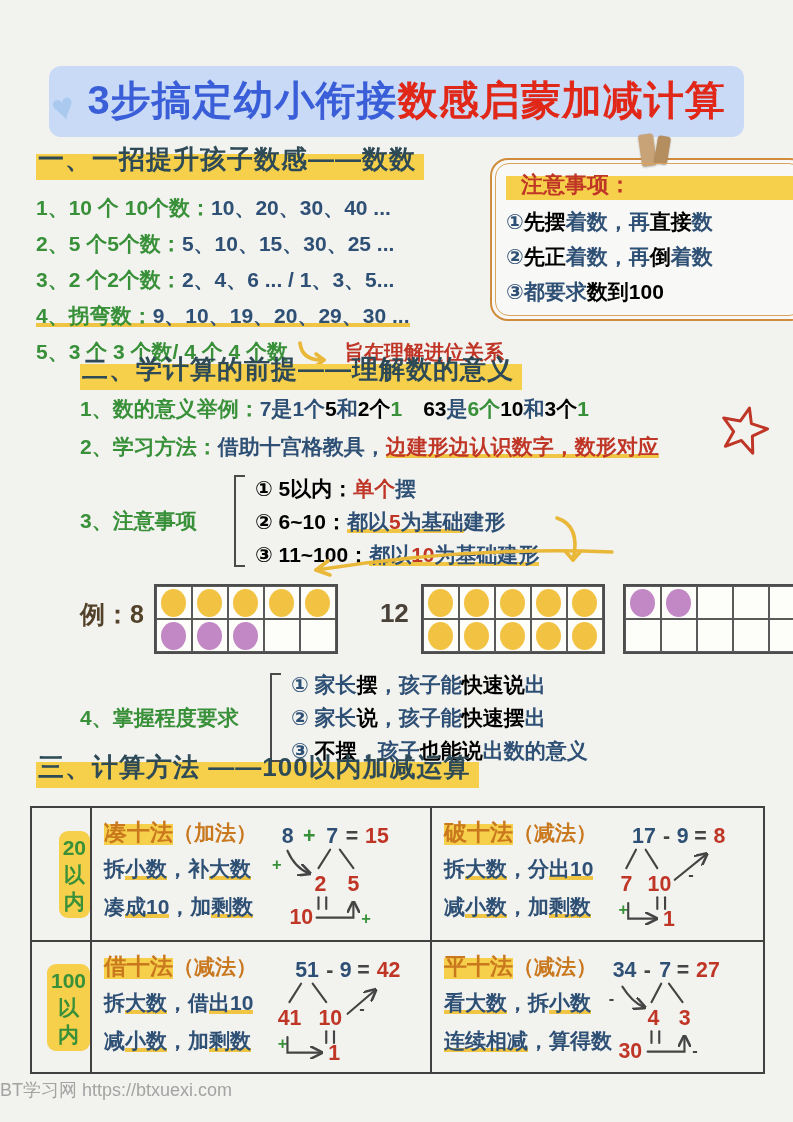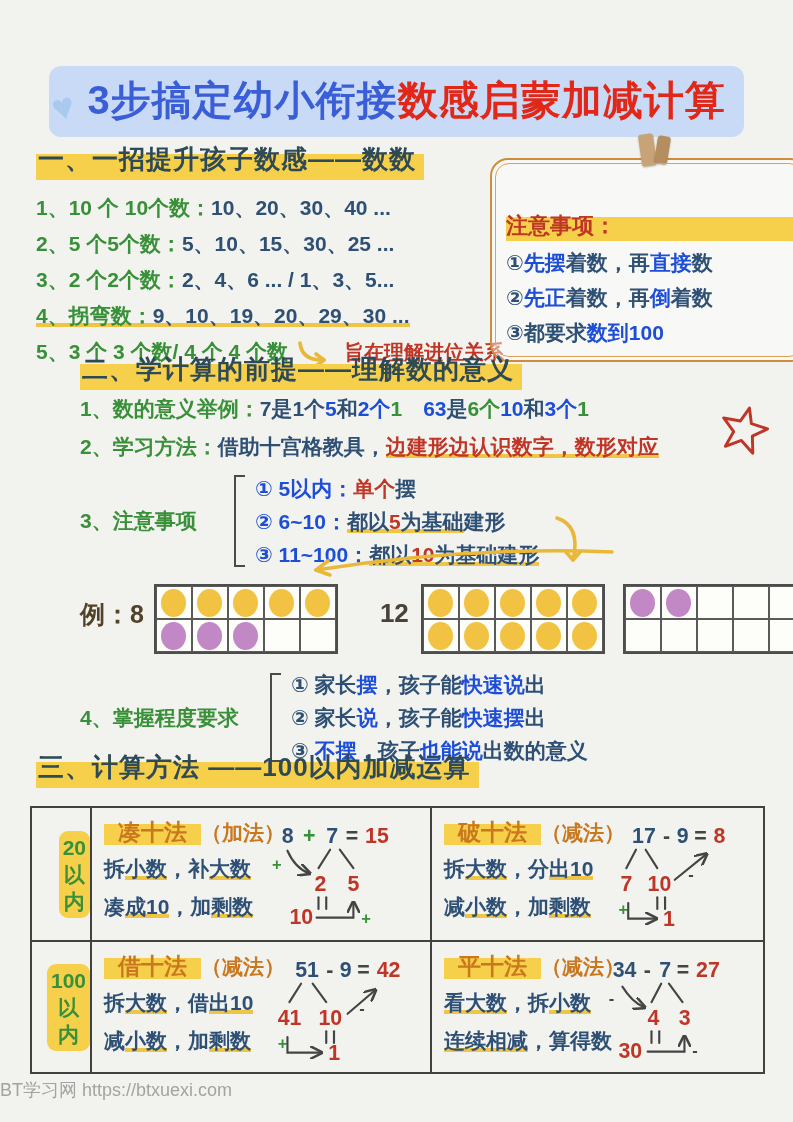--- a/index.html
+++ b/index.html
@@ -2,24 +2,24 @@
 <html><head>
 <meta charset="utf-8">
 <style>
   html,body{margin:0;padding:0;background:#e8e8e6;}
   .page{position:relative;width:793px;height:1122px;background:#f2f2ef;overflow:hidden;
         font-family:"Liberation Sans","DejaVu Sans",sans-serif;font-weight:700;}
   
   .seg{white-space:pre;}
   .seg-g{color:#389038;}
   .seg-b{color:#2f5075;}
-  .seg-o{color:#1d4ed8;}
+  .seg-o{color:#000000;}
   .seg-r{color:#bf3526;}
   .u{background:linear-gradient(180deg,rgba(0,0,0,0) 82%,#f0c544 82%);}
-  .hl{background:linear-gradient(180deg,rgba(0,0,0,0) 20%,#f7d04b 20%);padding:0 0;margin-top:41px;}
+  .hl{background:linear-gradient(180deg,rgba(0,0,0,0) 20%,#f7d04b 20%);padding:0 15px;}
   
   .title-wrap{position:absolute;top:66px;left:0;right:0;text-align:center;}
   .title-pill{display:inline-block;background:#c9daf6;border-radius:12px;padding:7px 18px 9px;}
   .title-blue{color:#3a5ed8;font-size:40px;letter-spacing:1px;margin-left:20px;}
   .title-red{color:#e02718;font-size:40px;letter-spacing:1px;}
   .heart{position:absolute;left:52px;top:20px;color:#a9c9ef;font-size:38px;transform:rotate(-14deg);}
   
   .sec-head{display:inline-block;color:#2d4a56;font-size:26px;letter-spacing:1px;
             background:linear-gradient(180deg,rgba(0,0,0,0) 32%,#f6cf4b 32%);padding:0 8px 3px 2px;}
   
@@ -64,21 +64,21 @@
   
   .s3{position:absolute;top:750px;left:36px;}
   .tbl{position:absolute;top:806px;left:30px;display:grid;grid-template-columns:58px 340px 333px;
        grid-auto-rows:132px;border:2.5px solid #414141;}
   .hcell{display:flex;align-items:center;justify-content:flex-end;}
   .hpill{display:inline-block;background:#f6cf4b;border-radius:9px;padding:3px 4px;color:#389038;
          font-size:21px;line-height:27px;text-align:center;white-space:pre-line;}
   .bl{border-left:2px solid #414141;}
   .bt{border-top:2px solid #414141;}
   .mcell{position:relative;padding:9px 4px 4px 12px;}
-  .m-title{font-size:23px;color:#c9781e;background:linear-gradient(180deg,rgba(0,0,0,0) 18%,#f7d04b 18%);padding:0 14px;}
+  .m-title{font-size:23px;color:#c9781e;background:linear-gradient(180deg,rgba(0,0,0,0) 18%,#f7d04b 18%);padding:0 0;}
   .m-paren{font-size:21px;color:#c9781e;}
   .m-line{font-size:21px;line-height:35px;margin-top:3px;white-space:nowrap;}
   .diag{position:absolute;right:0;top:4px;}
   .diag text{font-family:"Liberation Sans","DejaVu Sans",sans-serif;font-weight:700;font-size:22px;}
   .diag .sm{font-size:17px;}
   .tb{fill:#2f5075;} .tr{fill:#bf3526;} .tg{fill:#389038;} .td{fill:#444;}
   .ln{stroke:#444;stroke-width:2.2;fill:none;stroke-linecap:round;}
   
   .footer{position:absolute;top:1078px;left:0;right:0;color:#a3a3a3;
           font-size:18px;font-weight:400;}

